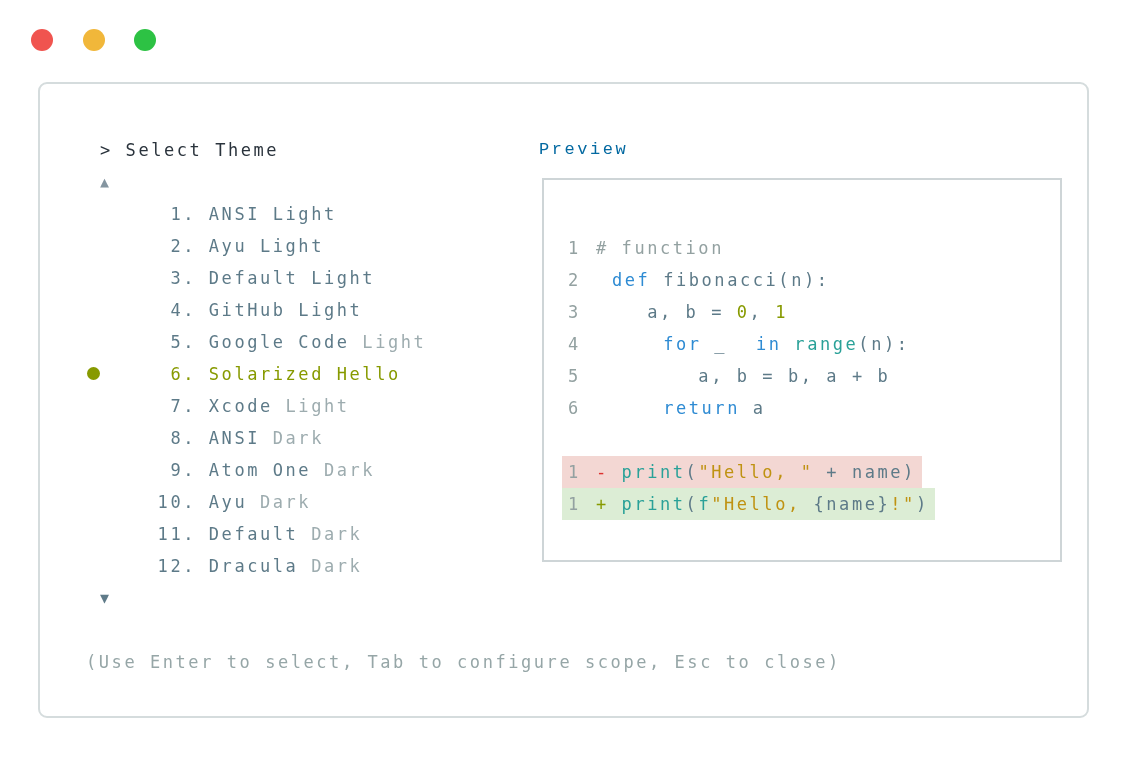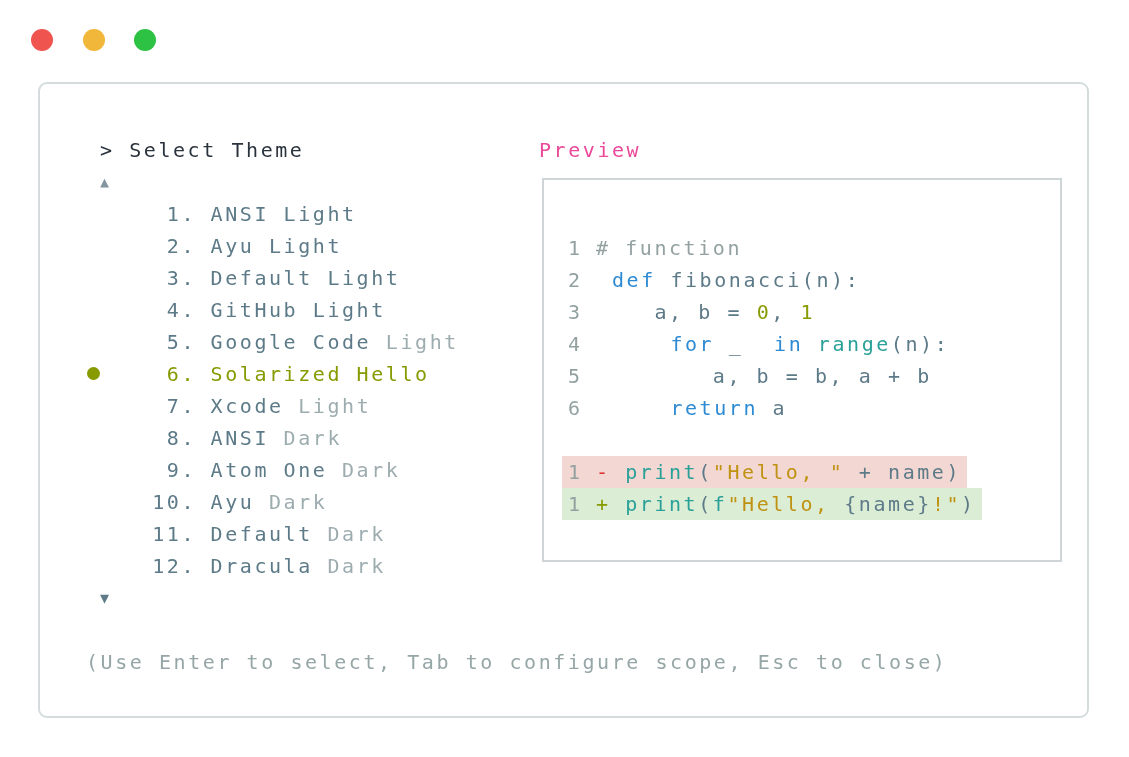--- a/index.html
+++ b/index.html
@@ -9,40 +9,40 @@
 
   
   .traffic-lights{position:absolute;left:31px;top:29px;}
   .tl{display:inline-block;width:22px;height:22px;border-radius:50%;margin-right:20px;vertical-align:top;}
 
   
   .panel{position:absolute;left:38px;top:82px;width:1051px;height:636px;
          border:2px solid #d5dcdd;border-radius:9px;box-sizing:border-box;background:#ffffff;}
 
   
-  .mono{font-size:20px;line-height:32px;letter-spacing:2.56px;white-space:pre;}
+  .mono{font-size:17px;line-height:32px;letter-spacing:2.56px;white-space:pre;}
 
   .left-col{position:absolute;left:0;top:50px;width:498px;}
   .header-line{padding-left:60px;color:#2a333c;}
   .header-line .prompt{color:#2a333c;}
   .scroll-ind{padding-left:60px;height:32px;color:#8495a0;font-size:15px;line-height:32px;letter-spacing:0;}
   .scroll-ind.down{color:#5f7b89;}
 
   .theme-row{position:relative;padding-left:72px;color:#5d7a88;min-height:32px;}
   .theme-row .num-cell{display:inline-block;width:84px;text-align:right;}
   .theme-row .suffix{color:#9dacaf;}
   .theme-row.selected{color:#879a00;}
   .bullet{position:absolute;left:47px;top:9px;width:13px;height:13px;border-radius:50%;background:#879a00;}
 
   .spacer{height:32px;}
   .footer-line{padding-left:46px;color:#96a6a7;}
 
   
   .right-col{position:absolute;left:499px;top:50px;}
-  .preview-label{color:#ec4899;}
+  .preview-label{color:#0369a1;font-family:Liberation Mono, monospace;}
   .preview-box{margin-top:12px;margin-left:3px;width:520px;height:384px;box-sizing:border-box;
                border:2px solid #ced5d7;background:#ffffff;padding:52px 0 0 24px;}
   .code-line{min-height:32px;color:#5d7a88;}
   .ln{display:inline-block;width:28px;color:#93a1a1;}
   .lbg{display:inline-block;}
   .lbg.removed{background:#f3d7d3;padding:0 6px;margin-left:-6px;}
   .lbg.added{background:#dcedd5;padding:0 6px;margin-left:-6px;}
 
   
   .tk-cm{color:#93a1a1;}   

